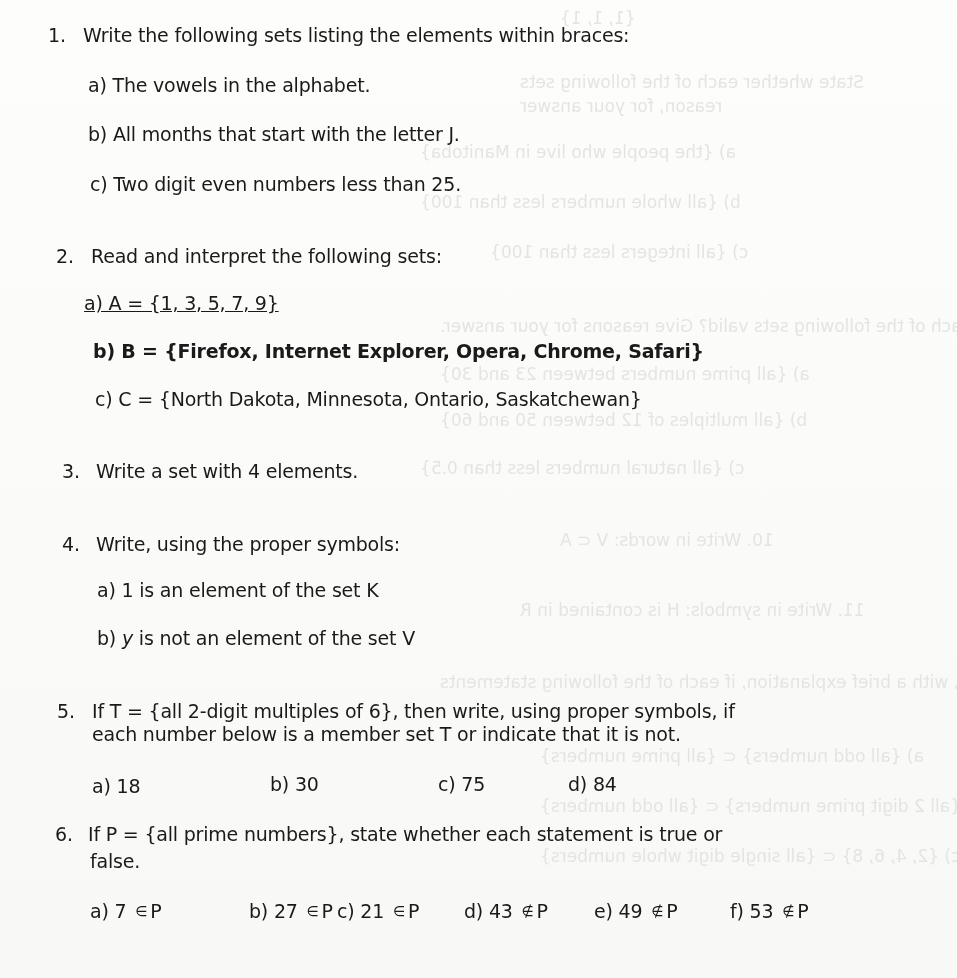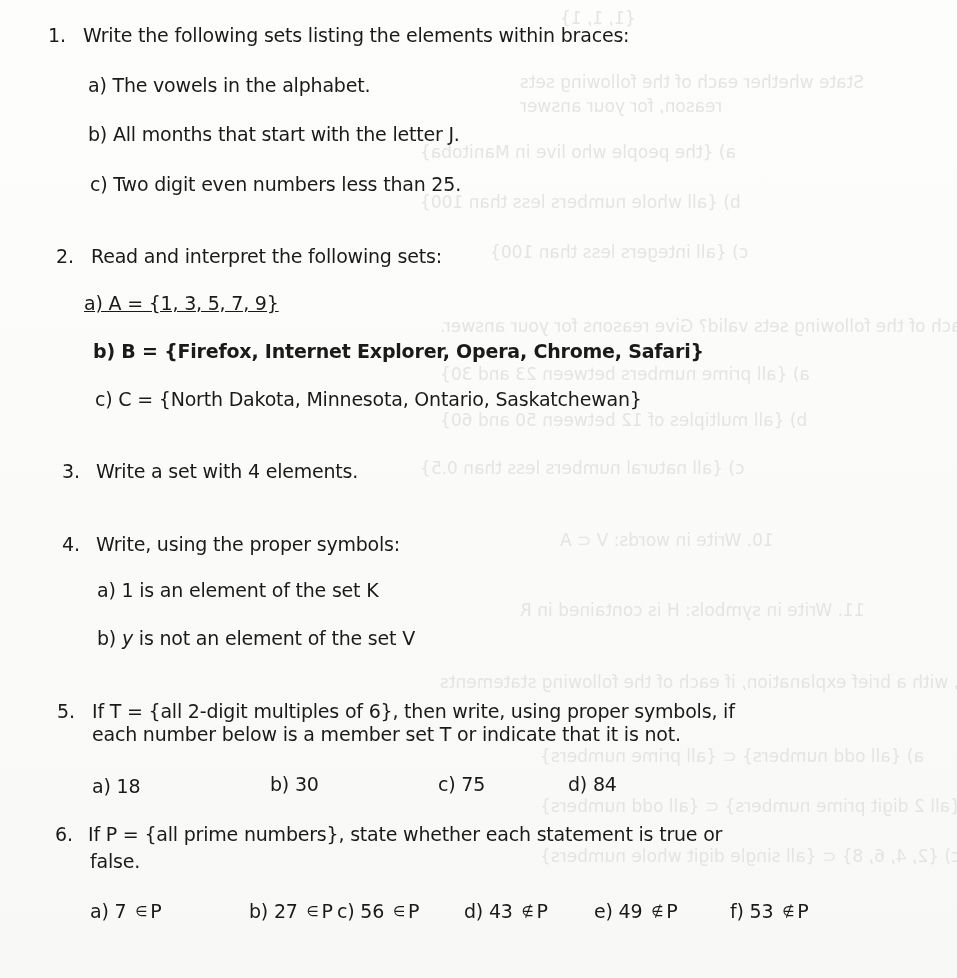--- a/index.html
+++ b/index.html
@@ -86,18 +86,18 @@
   <div class="item" style="left:270px; top:773px;">b) 30</div>
   <div class="item" style="left:438px; top:773px;">c) 75</div>
   <div class="item" style="left:568px; top:773px;">d) 84</div>
 
   <div class="q-num" style="left:55px; top:823px;">6.</div>
   <div class="q-text" style="left:88px; top:823px;">If P = {all prime numbers}, state whether each statement is true or</div>
   <div class="q-text" style="left:90px; top:850px;">false.</div>
 
   <div class="item" style="left:90px; top:900px;"><span>a) 7</span> <span class="sym">∈</span><span>P</span></div>
   <div class="item" style="left:205px; top:900px;margin-left:44px;"><span>b) 27</span> <span class="sym">∈</span><span>P</span></div>
-  <div class="item" style="left:337px; top:900px;"><span>c) 56</span> <span class="sym">∈</span><span>P</span></div>
+  <div class="item" style="left:337px; top:900px;"><span>c) 21</span> <span class="sym">∈</span><span>P</span></div>
   <div class="item" style="left:464px; top:900px;"><span>d) 43</span> <span class="sym">∉</span><span>P</span></div>
   <div class="item" style="left:594px; top:900px;"><span>e) 49</span> <span class="sym">∉</span><span>P</span></div>
   <div class="item" style="left:730px; top:900px;"><span>f) 53</span> <span class="sym">∉</span><span>P</span></div>
 
 </div>
 
 </body></html>

